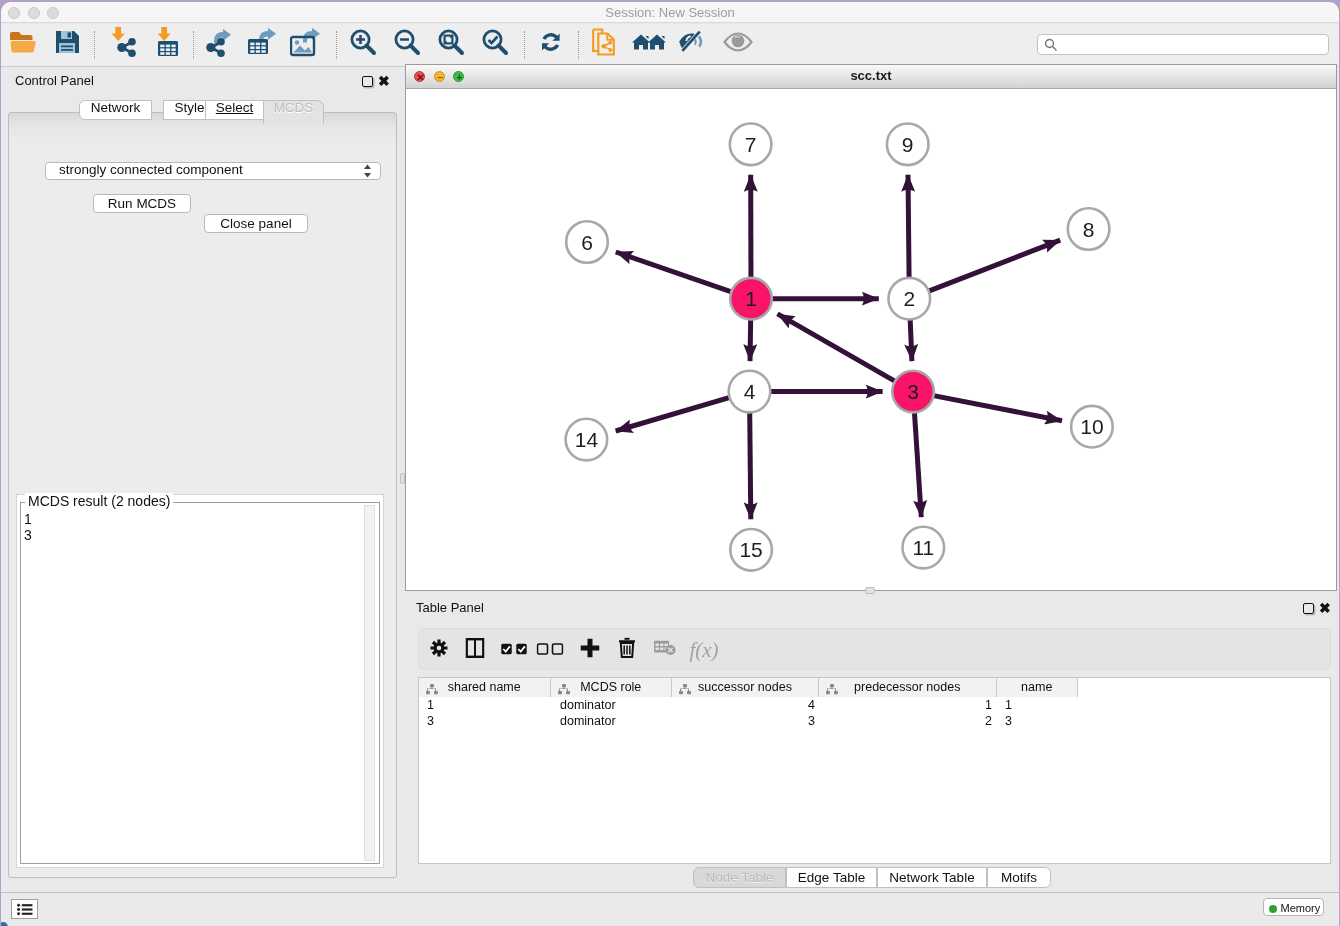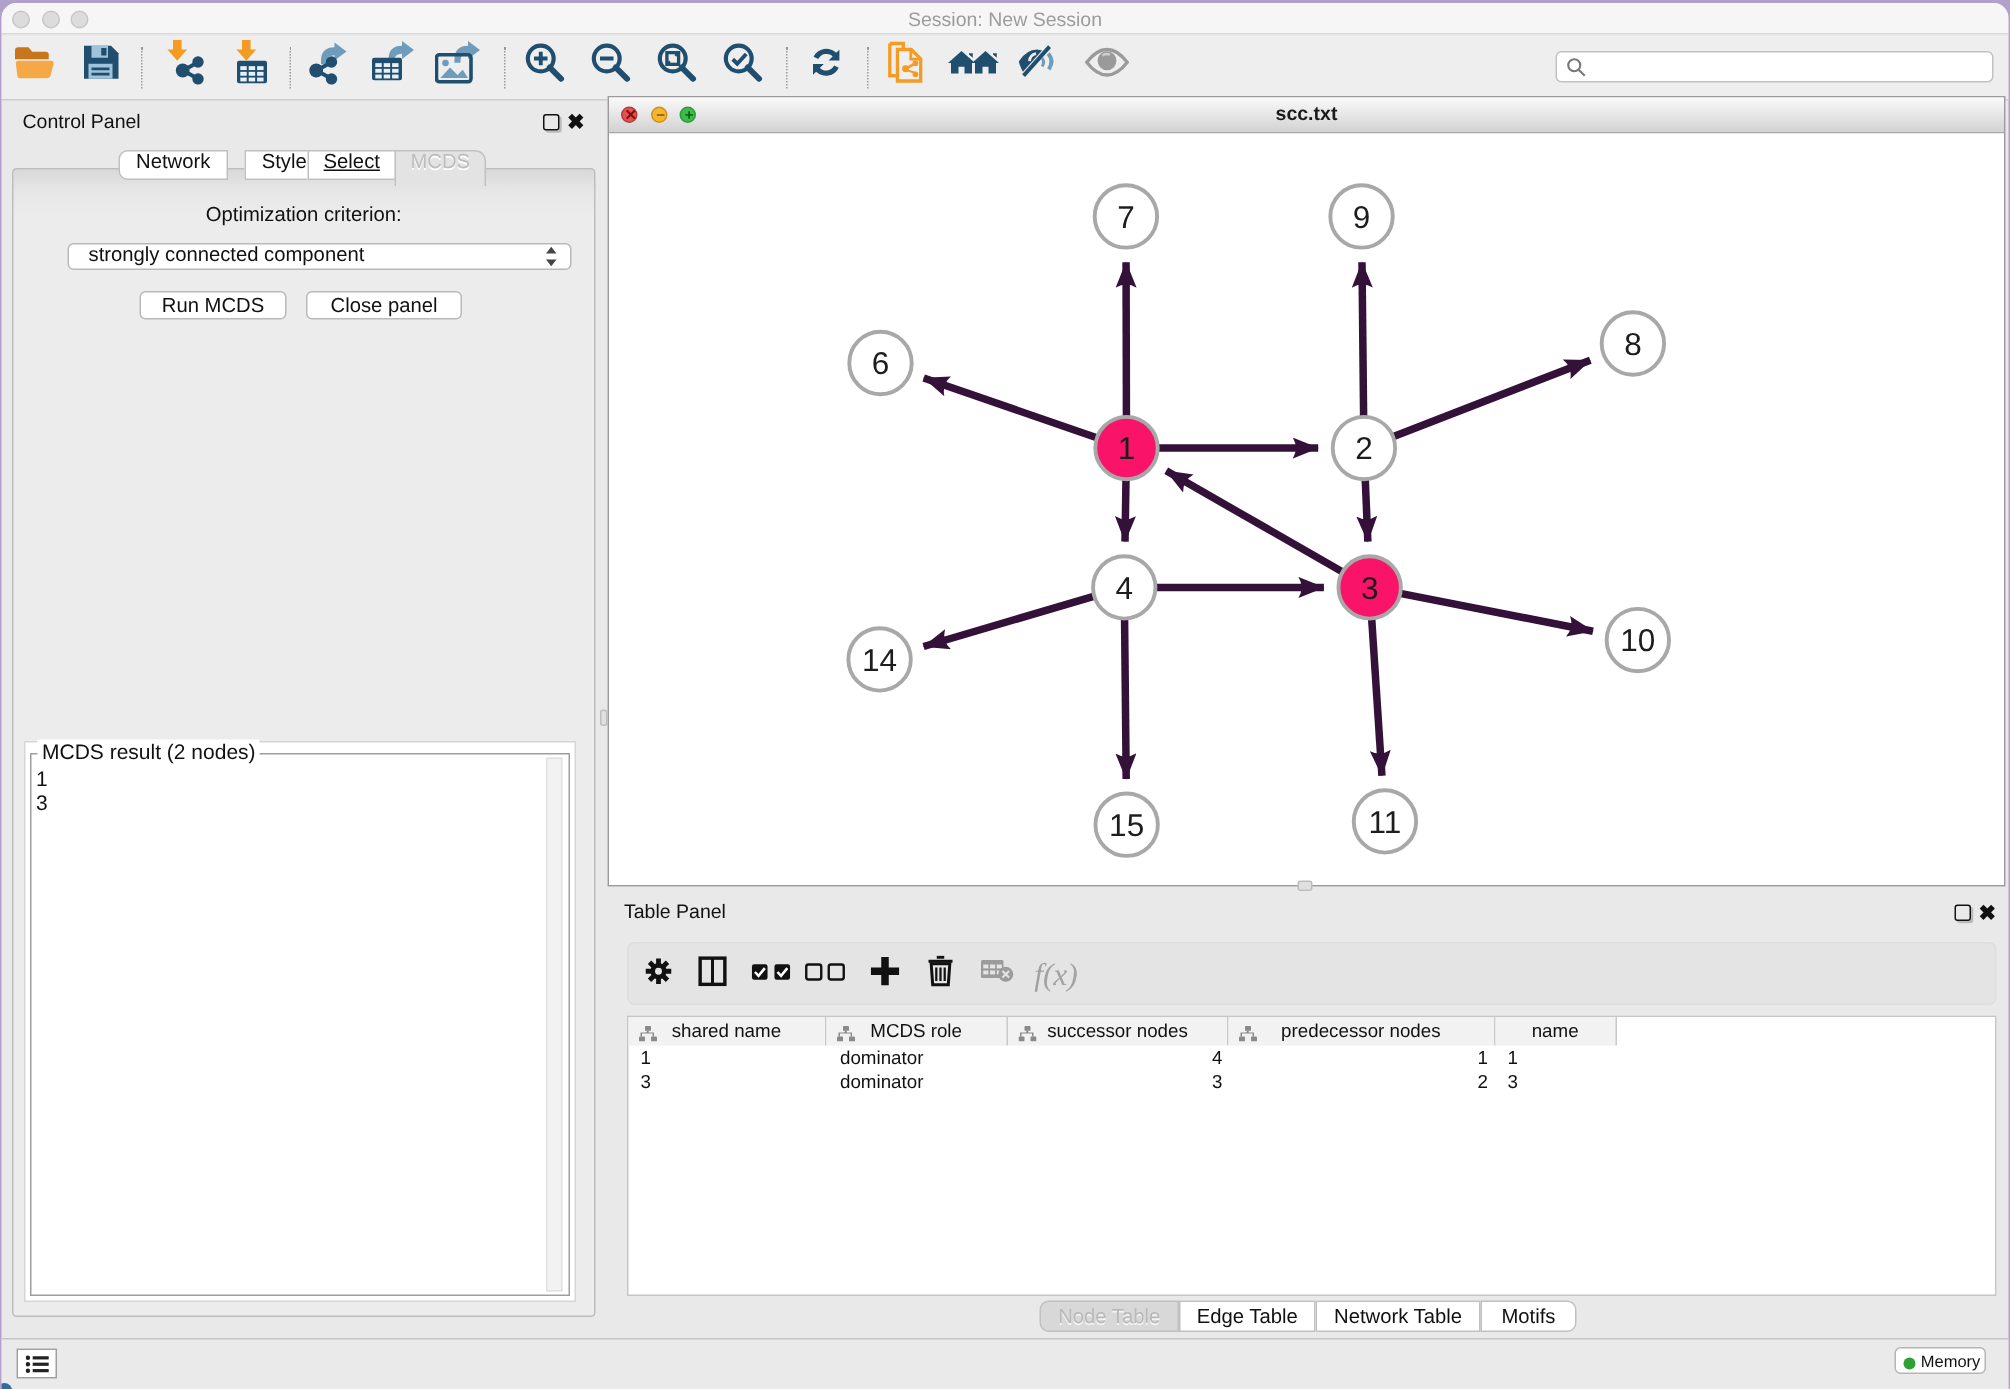--- a/index.html
+++ b/index.html
@@ -44,21 +44,21 @@
   #optlabel { position:absolute; left:7px; top:132.5px; width:389px; text-align:center;
               font-size:13.5px; color:#111; }
   #combo { position:absolute; left:44px; top:160px; width:336px; height:18px;
            background:#fff; border:1px solid #b9b9b9; border-radius:4px;
            font-size:13.5px; color:#111; line-height:14px; padding-left:13px; }
   #combo .chev { position:absolute; right:8px; top:1px; }
   .btn { position:absolute; top:192px; height:19px; background:#fff;
          border:1px solid #b9b9b9; border-radius:4px; font-size:13.5px; color:#111;
          text-align:center; line-height:17px; }
   #btnRun { left:92px; width:98px; }
-  #btnClose { left:203px; width:104px; }
+  #btnClose { left:203px; width:104px;margin-top:20px; }
   #mcdsbox { position:absolute; left:15px; top:492px; width:368px; height:374px;
              background:#fff; border:1px solid #d6d6d6; }
   #mcdsbox .fs { position:absolute; left:3px; top:7px; right:3px; bottom:3px;
                  border:1px solid #9e9e9e; }
   #mcdsbox .legend { position:absolute; left:8px; top:-2px; background:#fff;
                      font-size:14px; color:#111; padding:0 3px; }
   #mcdsbox .v1 { position:absolute; left:7px; top:16px; font-size:14px; color:#111; }
   #mcdsbox .v2 { position:absolute; left:7px; top:32px; font-size:14px; color:#111; }
   #mcdsbox .sb { position:absolute; right:8px; top:10px; bottom:6px; width:11px;
                  background:#f2f2f2; border:1px solid #e0e0e0; }
@@ -287,21 +287,20 @@
   <div id="cp-head">
     <span class="lbl">Control Panel</span>
     <div class="float-ico" style="left:361px; top:8px;"></div>
     <div class="x-ico" style="left:377px; top:8px;">✖</div>
   </div>
   <div id="cp-body"></div>
   <div class="tab" id="tabNetwork">Network</div>
   <div class="tab" id="tabStyle">Style</div>
   <div class="tab" id="tabSelect">Select</div>
   <div class="tab" id="tabMCDS">MCDS</div>
-  <div id="optlabel">Optimization criterion:</div>
   <div id="combo">strongly connected component<span class="chev"><svg width="9" height="14" viewBox="0 0 9 14">
           <path d="M4.5 0.5 L8 5 H1 z" fill="#444"></path>
           <path d="M4.5 13.5 L8 9 H1 z" fill="#444"></path>
         </svg></span></div>
   <div class="btn" id="btnRun">Run MCDS</div>
   <div class="btn" id="btnClose">Close panel</div>
   <div id="mcdsbox">
     <div class="fs"></div>
     <span class="legend">MCDS result (2 nodes)</span>
     <span class="v1">1</span>

